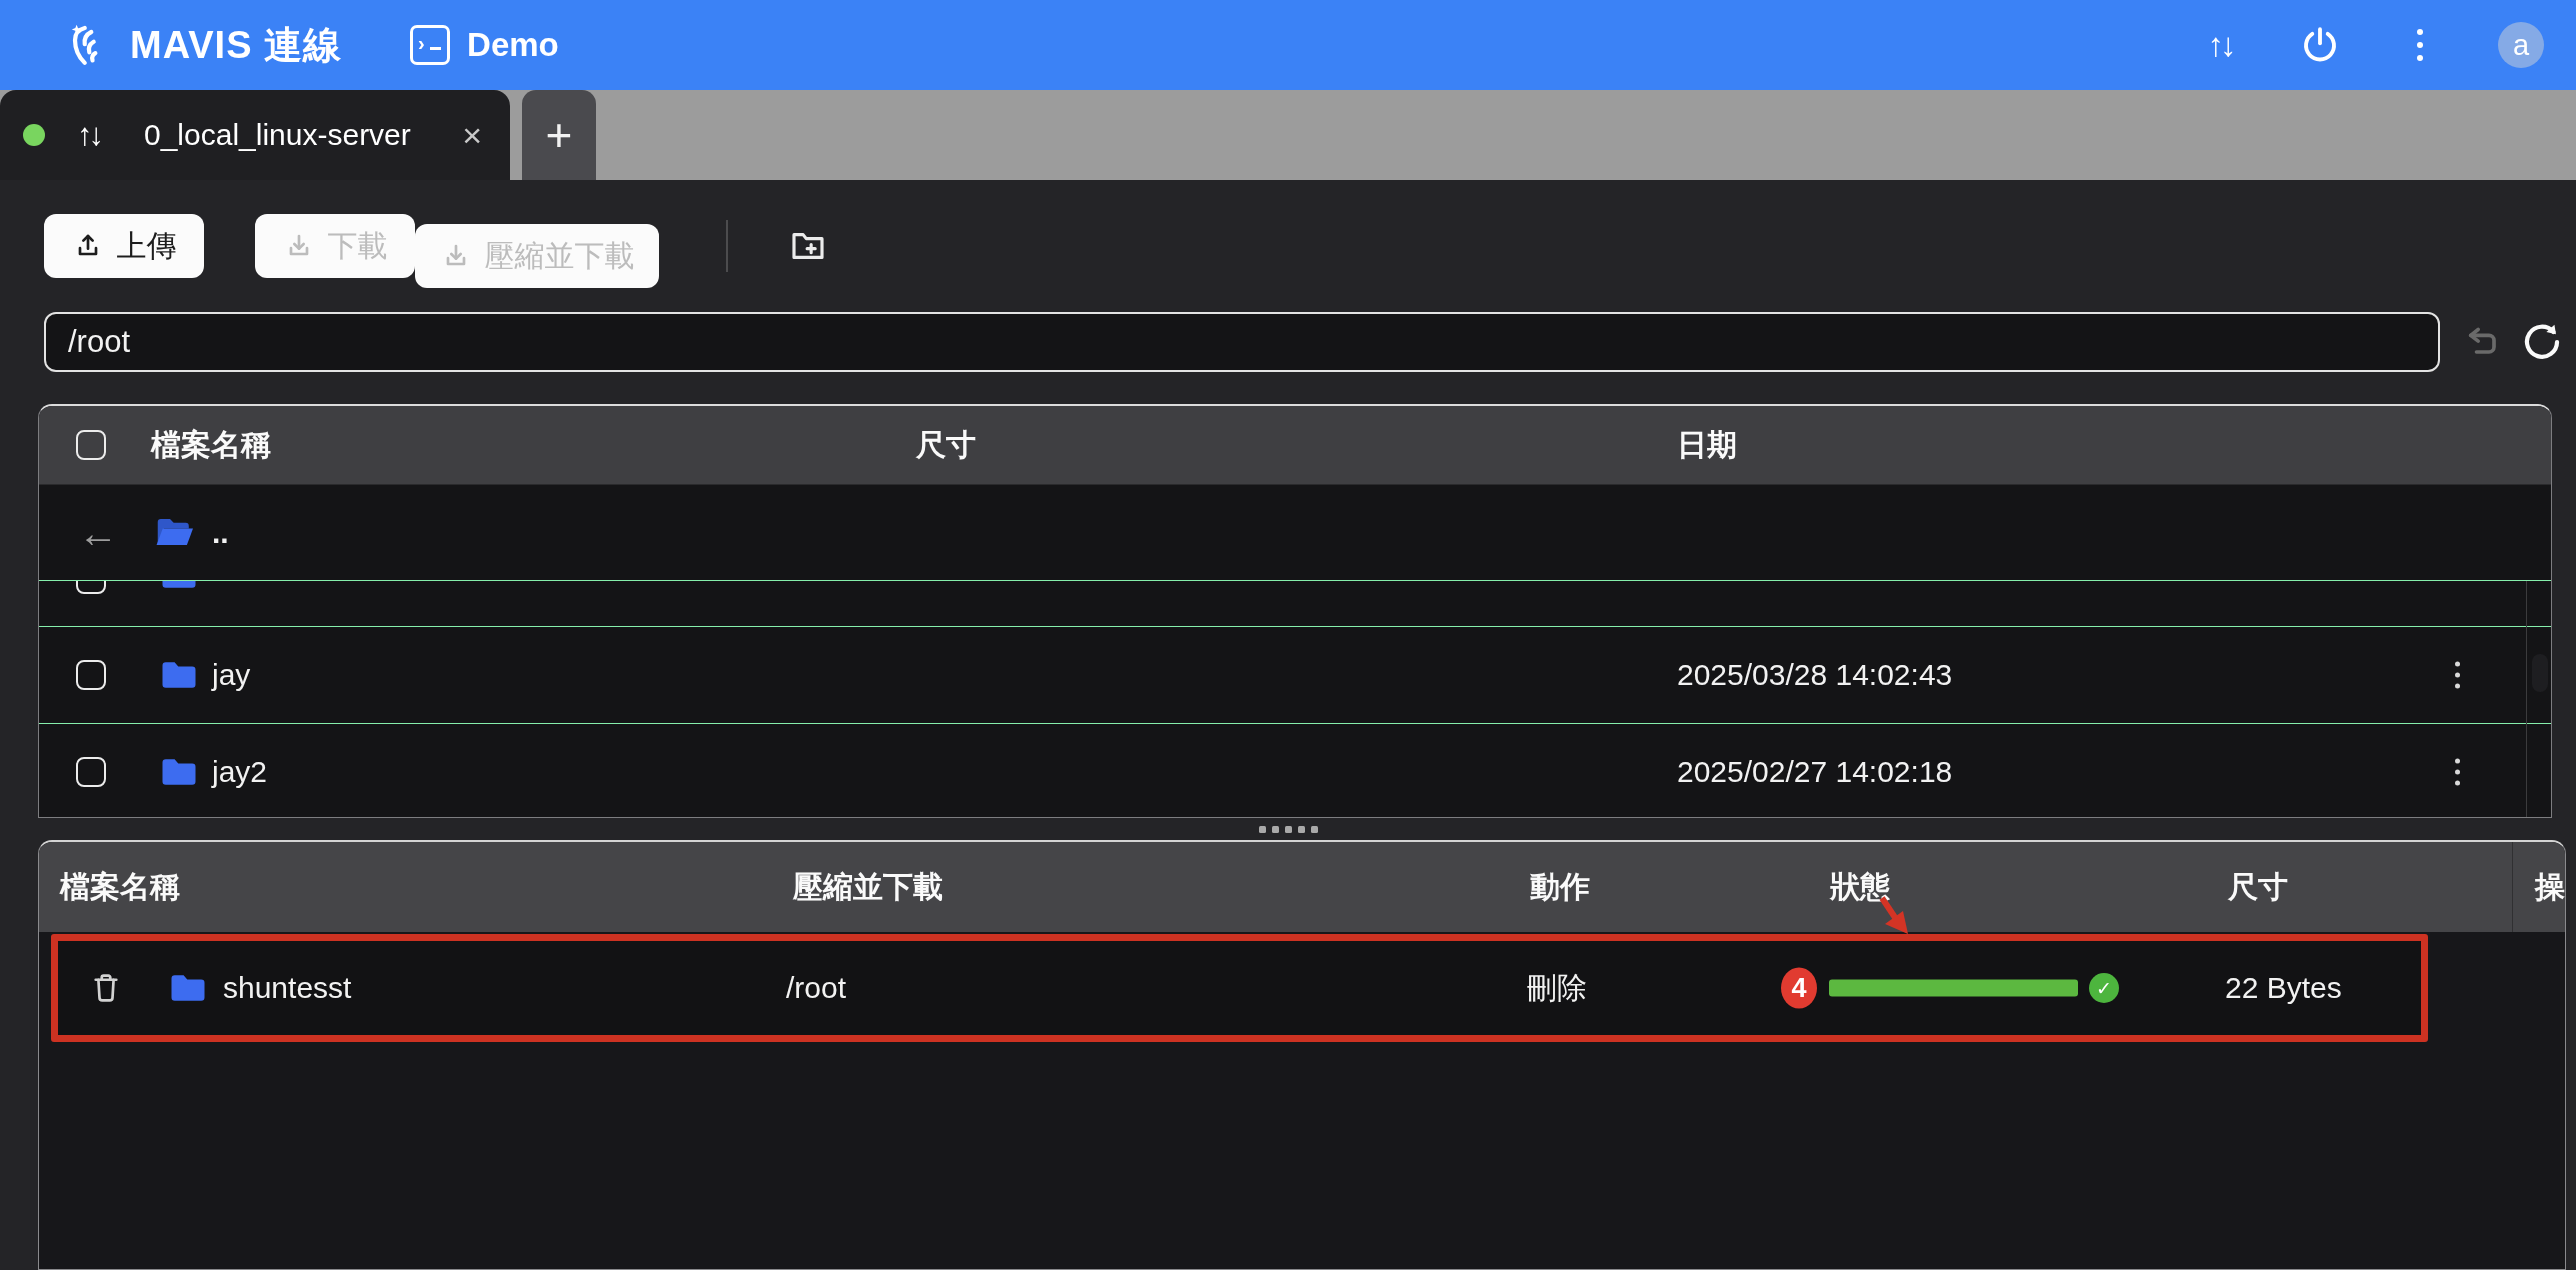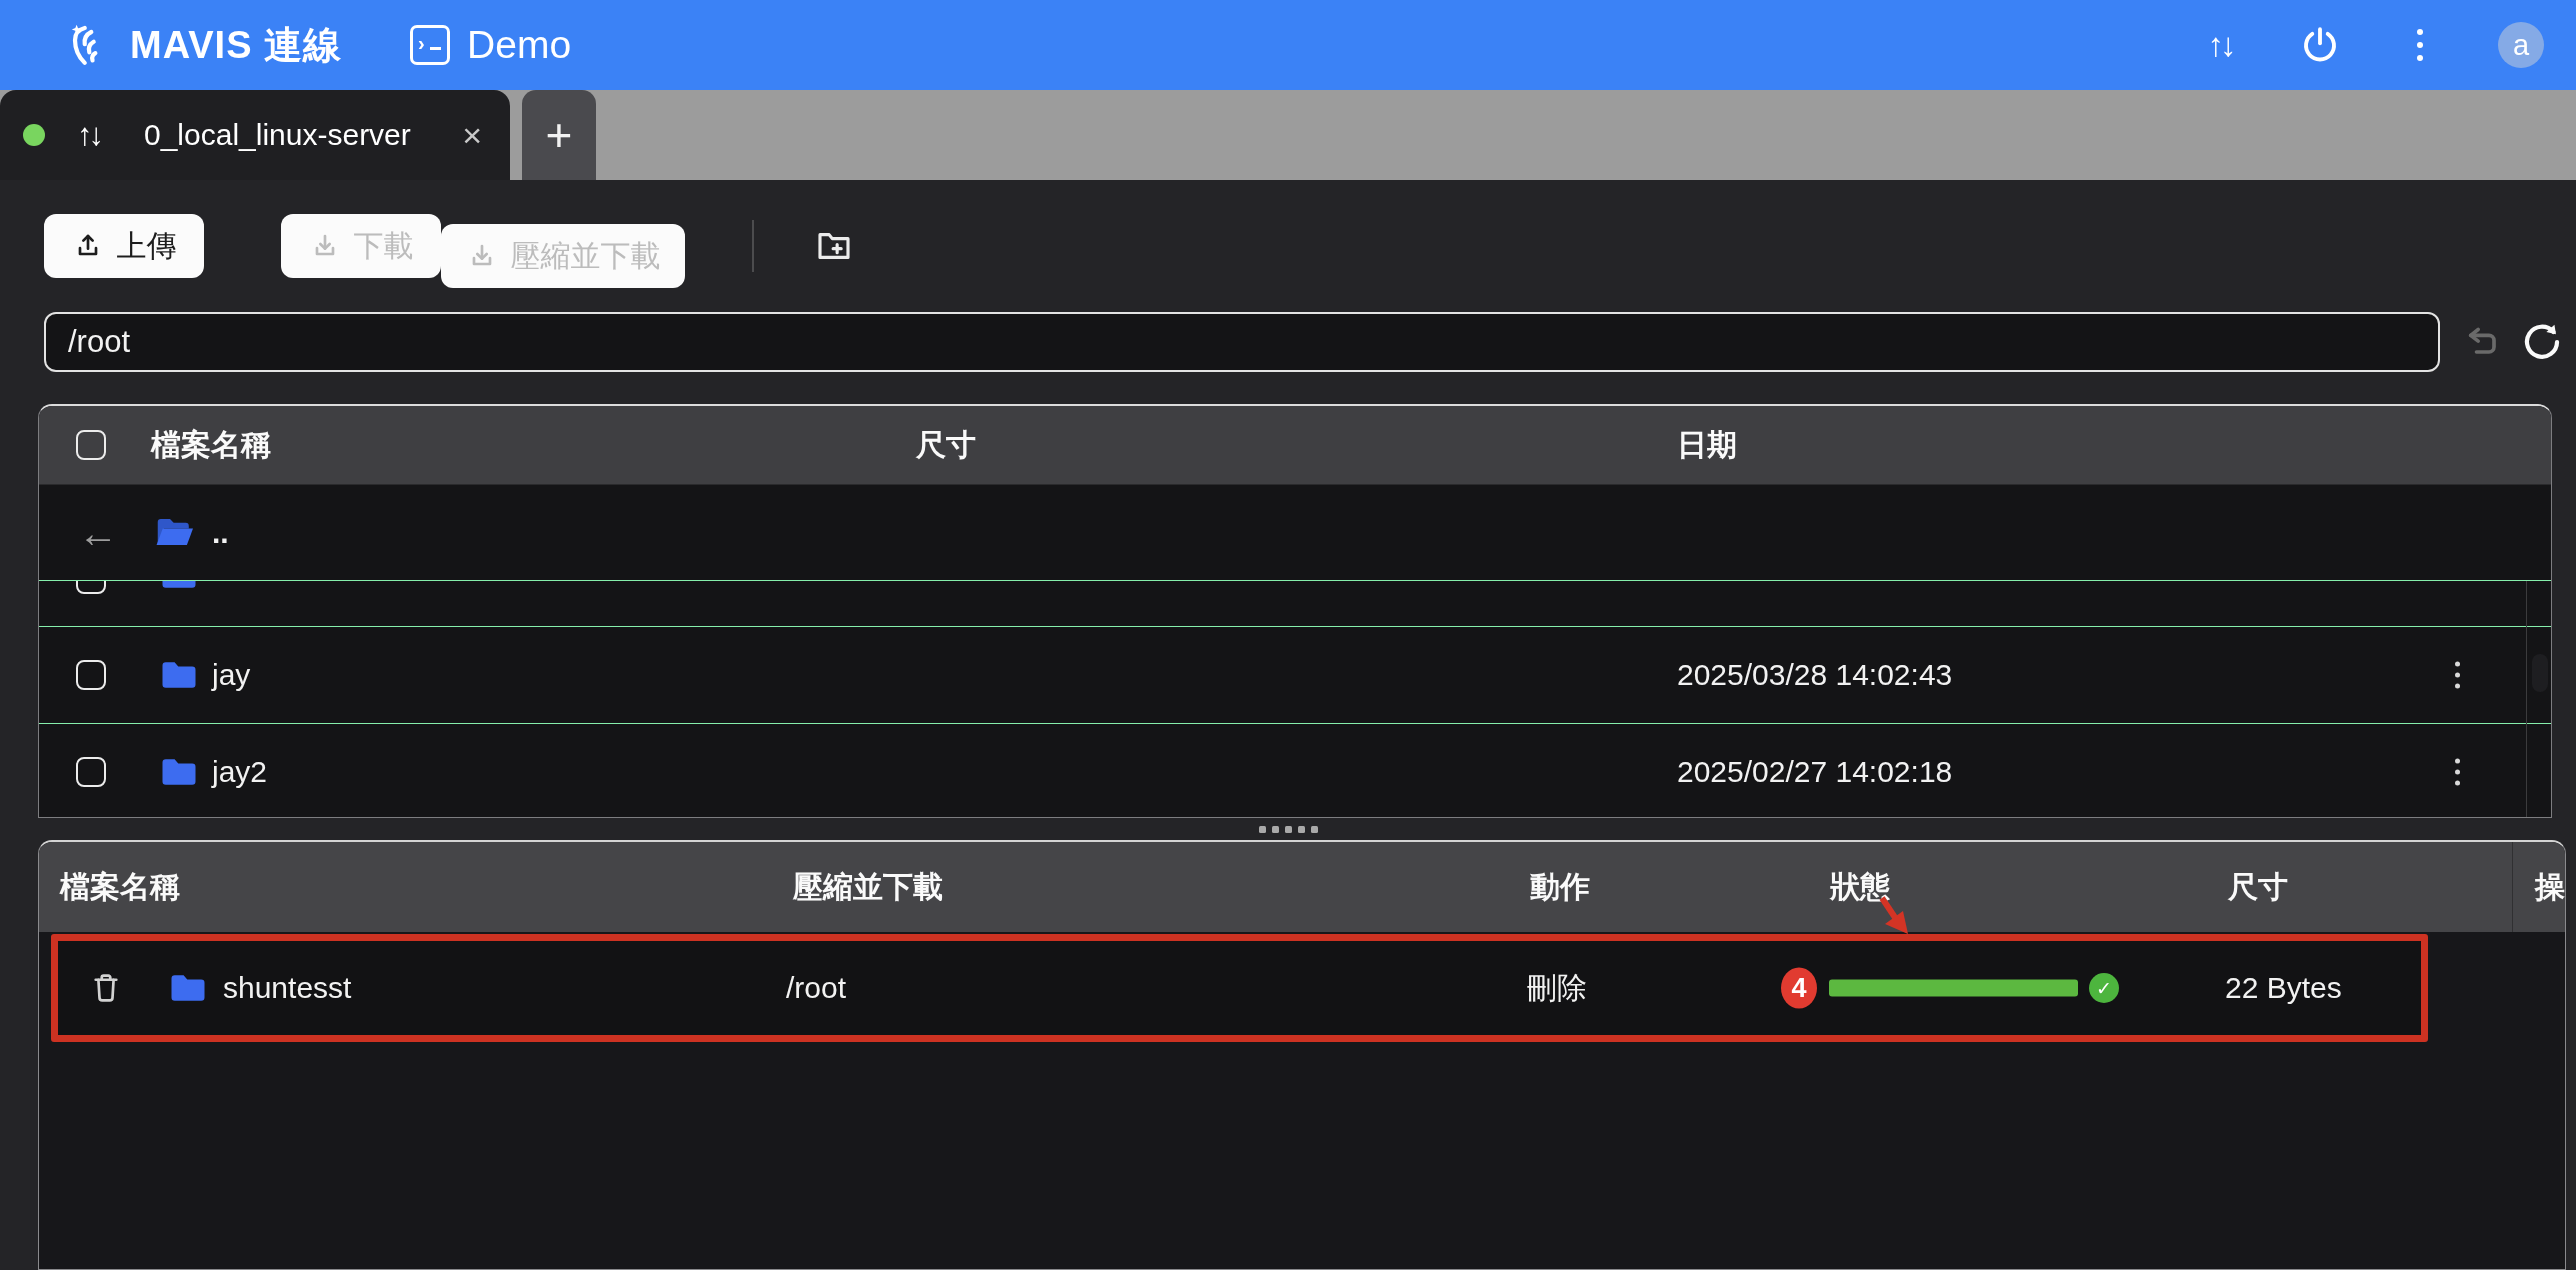--- a/index.html
+++ b/index.html
@@ -10,21 +10,21 @@
     font-family:"Liberation Sans","DejaVu Sans",sans-serif;
     -webkit-font-smoothing:antialiased;
   }
   svg { display:block; }
 
   
   .topbar{position:absolute;left:0;top:0;width:2576px;height:90px;background:#3b82f6;display:flex;align-items:center;}
   .brand{display:flex;align-items:center;gap:16px;margin-left:62px;}
   .brand-text{color:#fff;font-size:38px;font-weight:700;letter-spacing:1px;white-space:nowrap;}
   .session{display:flex;align-items:center;gap:17px;margin-left:68px;}
-  .session-label{color:#fff;font-size:39px;font-weight:400;}
+  .session-label{color:#fff;font-size:33px;font-weight:700;}
   .term-ico{width:40px;height:40px;border:3px solid #fff;border-radius:7px;position:relative;}
   .term-ico .gt{position:absolute;left:5px;top:4px;color:#fff;font-size:20px;font-weight:700;}
   .term-ico .us{position:absolute;left:17px;top:19px;width:11px;height:3px;background:#fff;}
   .topbar-right{margin-left:auto;display:flex;align-items:center;gap:56px;margin-right:32px;}
   .tb-ico{width:44px;height:44px;display:flex;align-items:center;justify-content:center;color:#fff;}
   .updown-glyph{font-size:33px;color:#fff;letter-spacing:-4px;font-weight:500;}
   .kebab{display:flex;flex-direction:column;gap:7px;align-items:center;}
   .kebab i{width:6px;height:6px;border-radius:50%;background:#fff;display:block;}
   .avatar{width:46px;height:46px;border-radius:50%;background:#85aae6;color:#fff;display:flex;align-items:center;justify-content:center;font-size:29px;}
 
@@ -36,21 +36,21 @@
   .tab-label{margin-left:44px;font-size:30px;font-weight:500;white-space:nowrap;}
   .tab-close{margin-left:auto;margin-right:28px;color:#c9c9c9;font-size:34px;line-height:1;}
   .tab-add{width:74px;height:90px;margin-left:12px;background:#4a4a4e;border-radius:14px 14px 0 0;color:#f2f2f2;display:flex;align-items:center;justify-content:center;font-size:46px;font-weight:300;}
 
   
   .main{position:absolute;left:0;top:180px;width:2576px;height:1090px;background:#242427;}
 
   
   .toolbar{position:absolute;left:44px;top:34px;height:64px;display:flex;align-items:center;}
   .btn{height:64px;border-radius:12px;background:#fbfbfb;border:none;display:flex;align-items:center;justify-content:center;gap:13px;font-size:30px;font-weight:500;font-family:inherit;}
-  .btn-upload{width:160px;color:#1d1d1d;margin-right:77px;}
+  .btn-upload{width:160px;color:#1d1d1d;margin-right:51px;}
   .btn-download{width:160px;color:#bcbcbc;}
   .btn-zip{width:244px;color:#bcbcbc;margin-top:20px;}
   .tool-divider{width:2px;height:52px;background:#4c4c4e;margin-left:67px;margin-right:58px;}
   .folderplus{color:#ececec;width:44px;height:44px;display:flex;align-items:center;justify-content:center;}
 
   
   .pathrow{position:absolute;left:44px;top:132px;display:flex;align-items:center;}
   .path-input{width:2396px;height:60px;background:#141416;border:2.5px solid #e3e3e3;border-radius:12px;color:#f2f2f2;font-size:31px;padding:0 22px;font-family:inherit;outline:none;}
   .undo-btn{margin-left:24px;color:#6a6a6a;}
   .refresh-btn{margin-left:16px;color:#fafafa;}

